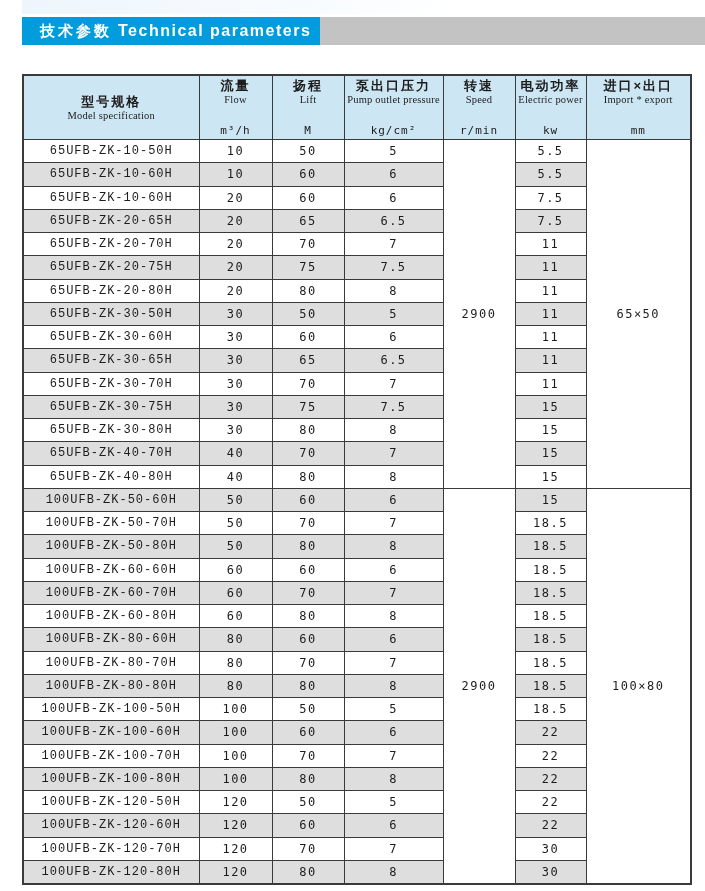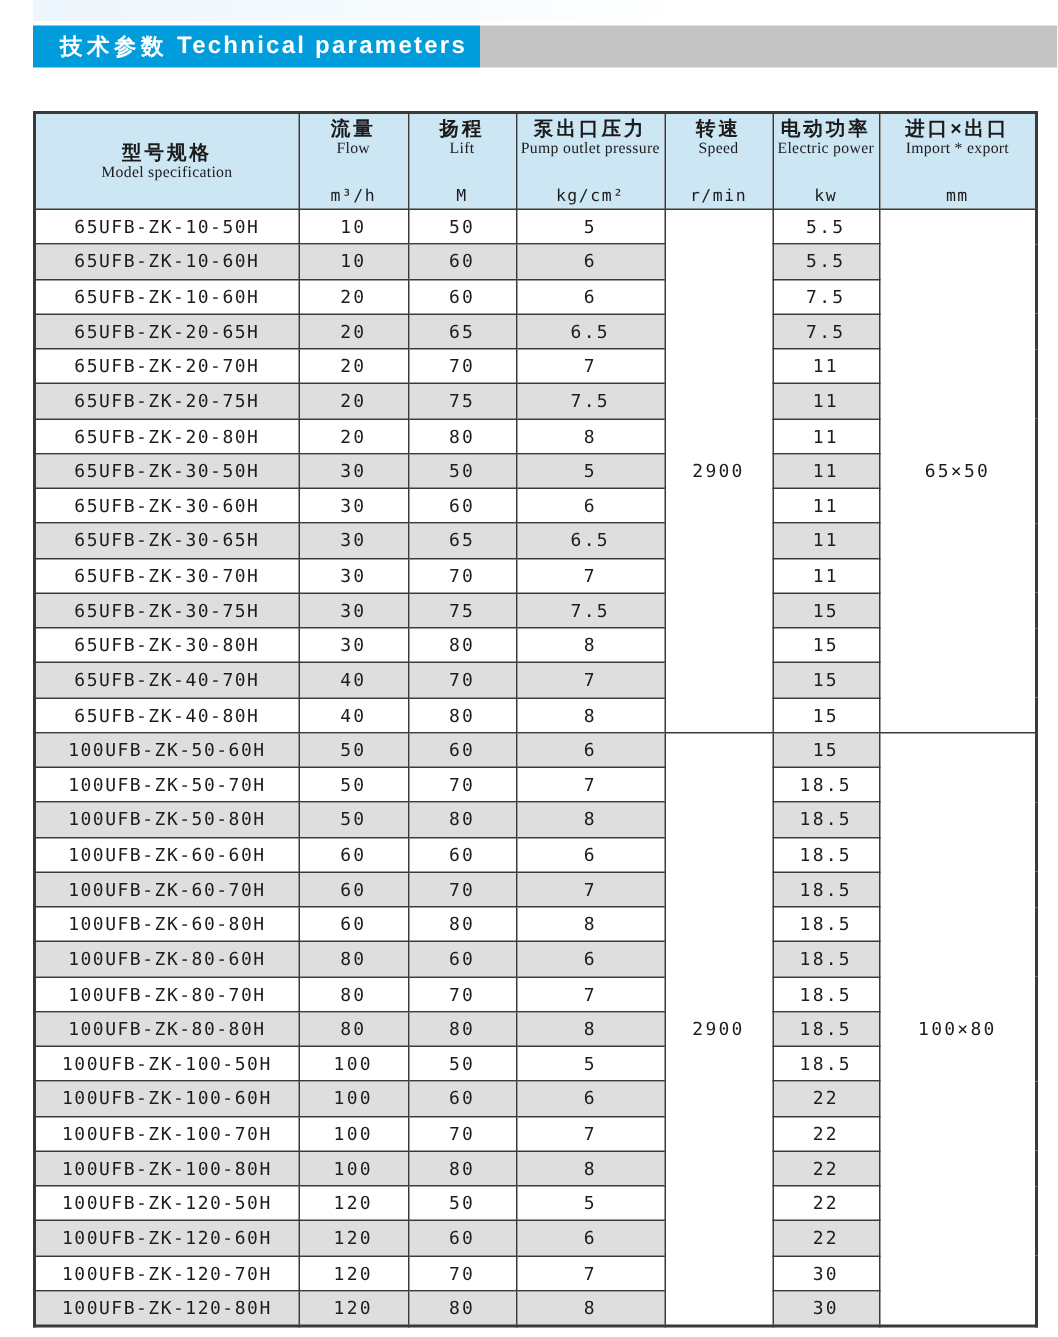--- a/index.html
+++ b/index.html
@@ -68,21 +68,21 @@
   .th-unit{font-family:"DejaVu Sans Mono",monospace;font-size:11px;line-height:12px;margin-top:19px;letter-spacing:1px;}
   .th-unit:empty{display:none;}
   tbody td{
     height:23.25px;
     font-family:"DejaVu Sans Mono",monospace;
     font-size:12px;
     letter-spacing:1.5px;
     background:#ffffff;
     padding:0;
   }
-  tbody td.model{letter-spacing:1px;}
+  tbody td.model{letter-spacing:1px;font-family:Liberation Mono, monospace;}
   tbody tr.stripe td{background:var(--stripe-gray);}
   tbody tr.stripe td.merged{background:#ffffff;}
   tbody td.merged{background:#ffffff;letter-spacing:1.5px;}
 </style>
 </head>
 <body>
 
 <div class="page">
   <div class="top-glow"></div>
 

